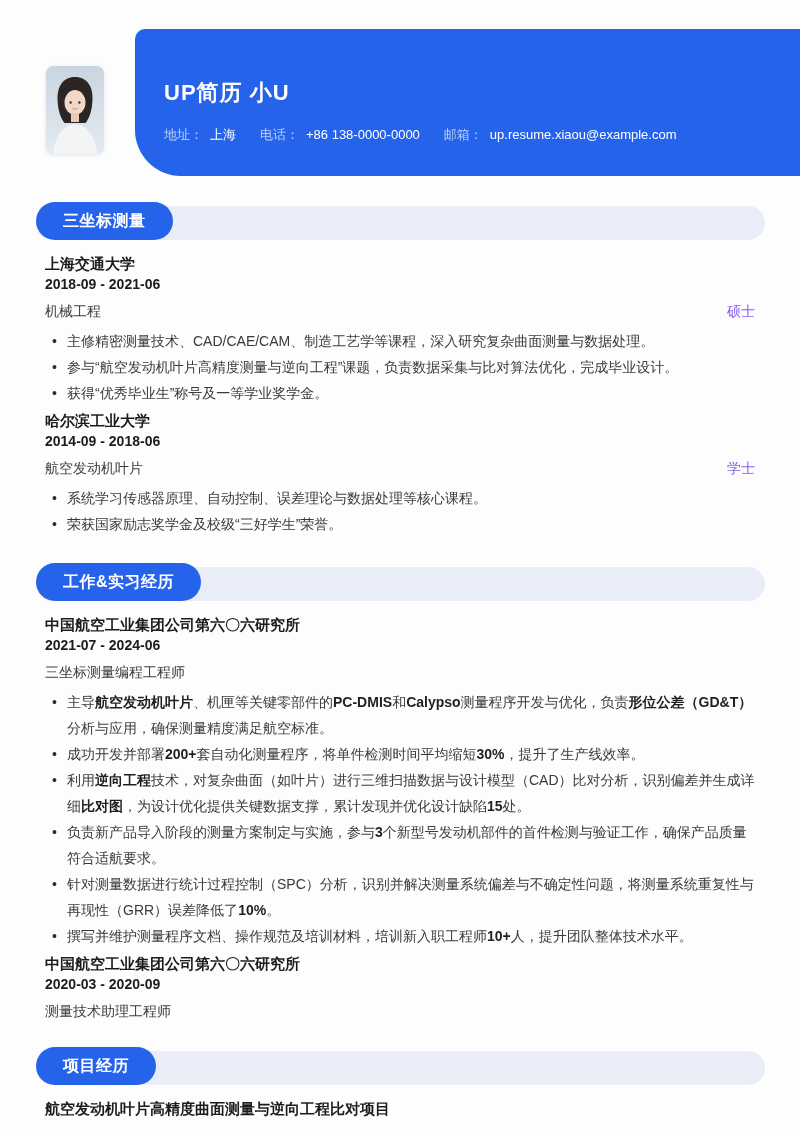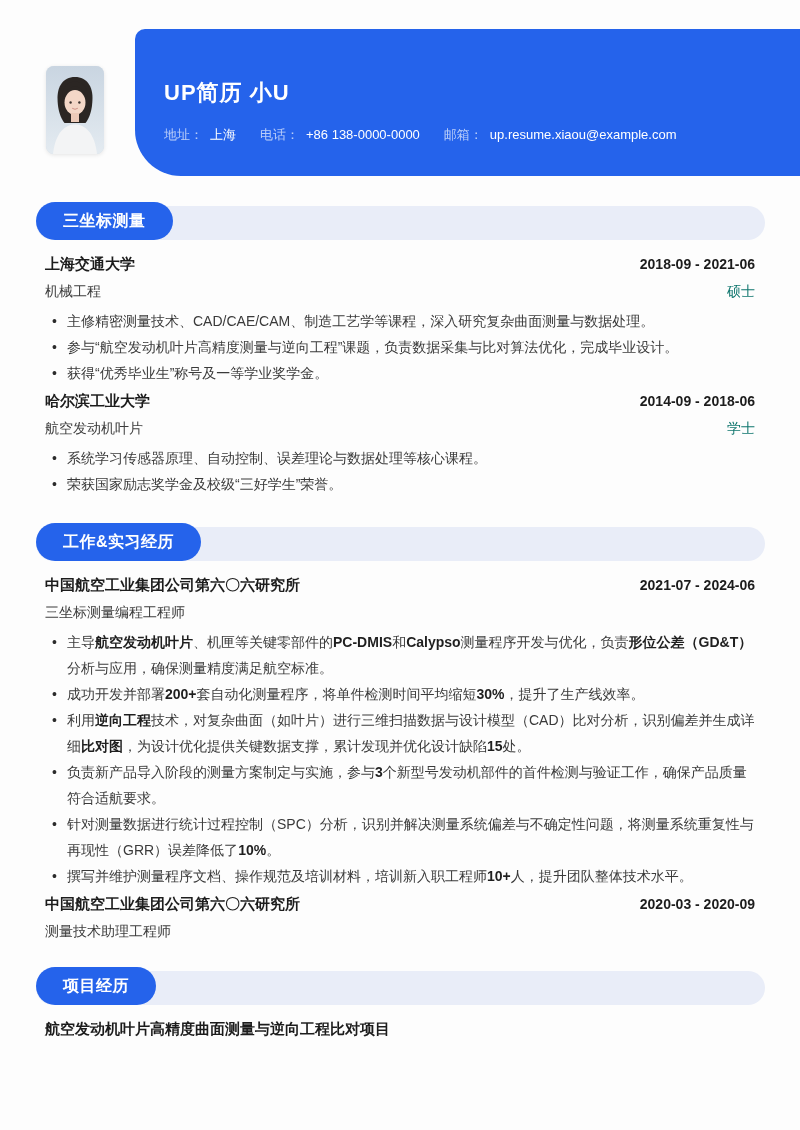--- a/index.html
+++ b/index.html
@@ -50,29 +50,29 @@
   .pill{
     position:absolute;left:0;top:0;height:38px;line-height:38px;
     background:var(--accent);color:#fff;font-size:16px;font-weight:700;
     padding:0 27px;border-radius:19px;letter-spacing:0.5px;
   }
   .entries{margin:0 45px;}
   .entry{margin-top:4px;}
   .entry:first-child{margin-top:13px;}
   .entry-row1{
     display:flex;justify-content:space-between;align-items:baseline;
-    font-weight:700;color:#1c1c1c;line-height:21px;
+    font-weight:700;color:#1c1c1c;line-height:21px;flex-direction:column;
   }
   .entry-heading{font-size:15px;}
   .entry-date{font-size:14px;white-space:nowrap;}
   .entry-row2{
     display:flex;justify-content:space-between;align-items:baseline;
     margin-top:6px;font-size:14px;line-height:20px;color:#3c3c3c;
   }
-  .entry-subright{color:#0f766e;}
+  .entry-subright{color:#8b5cf6;}
   ul.bullets{list-style:none;margin:7px 0 0 0;padding:0;}
   li.bullet{
     position:relative;padding-left:22px;
     font-size:14px;line-height:26px;color:#3a3a3a;
   }
   li.bullet::before{
     content:"•";position:absolute;left:7px;top:0;color:#2b2b2b;
   }
   li.bullet b{font-weight:700;color:#1f1f1f;}
 </style>

